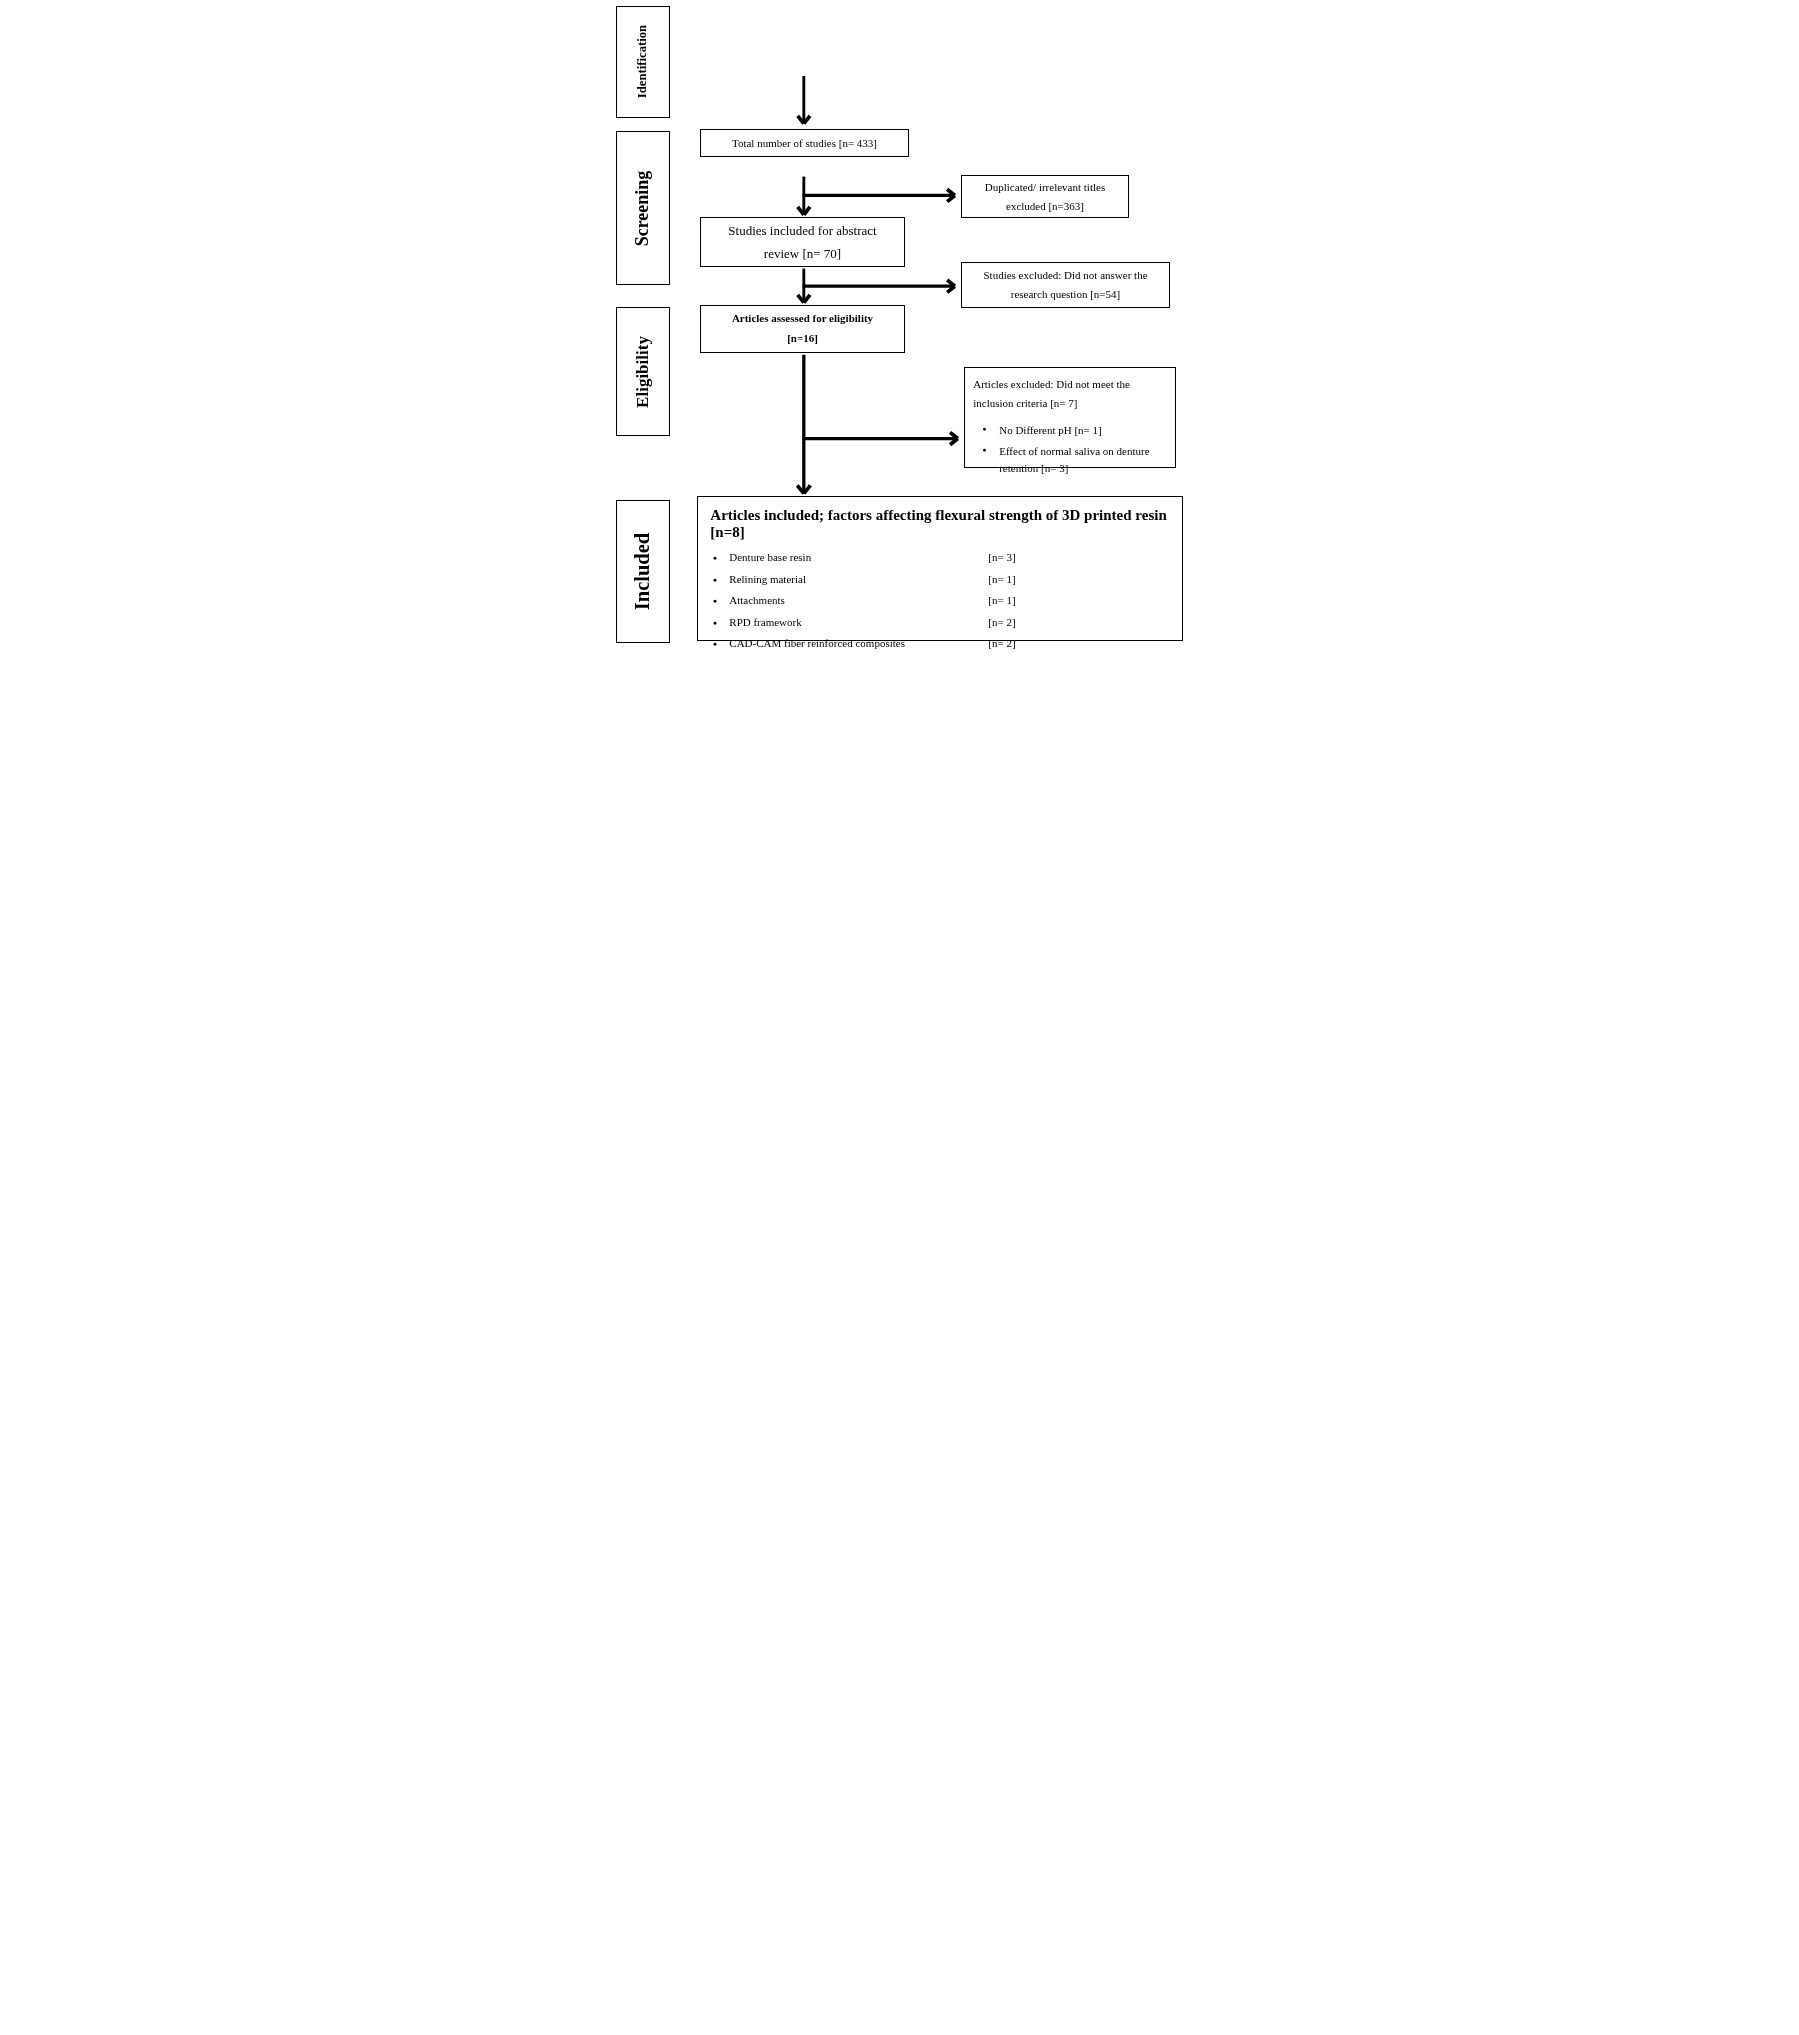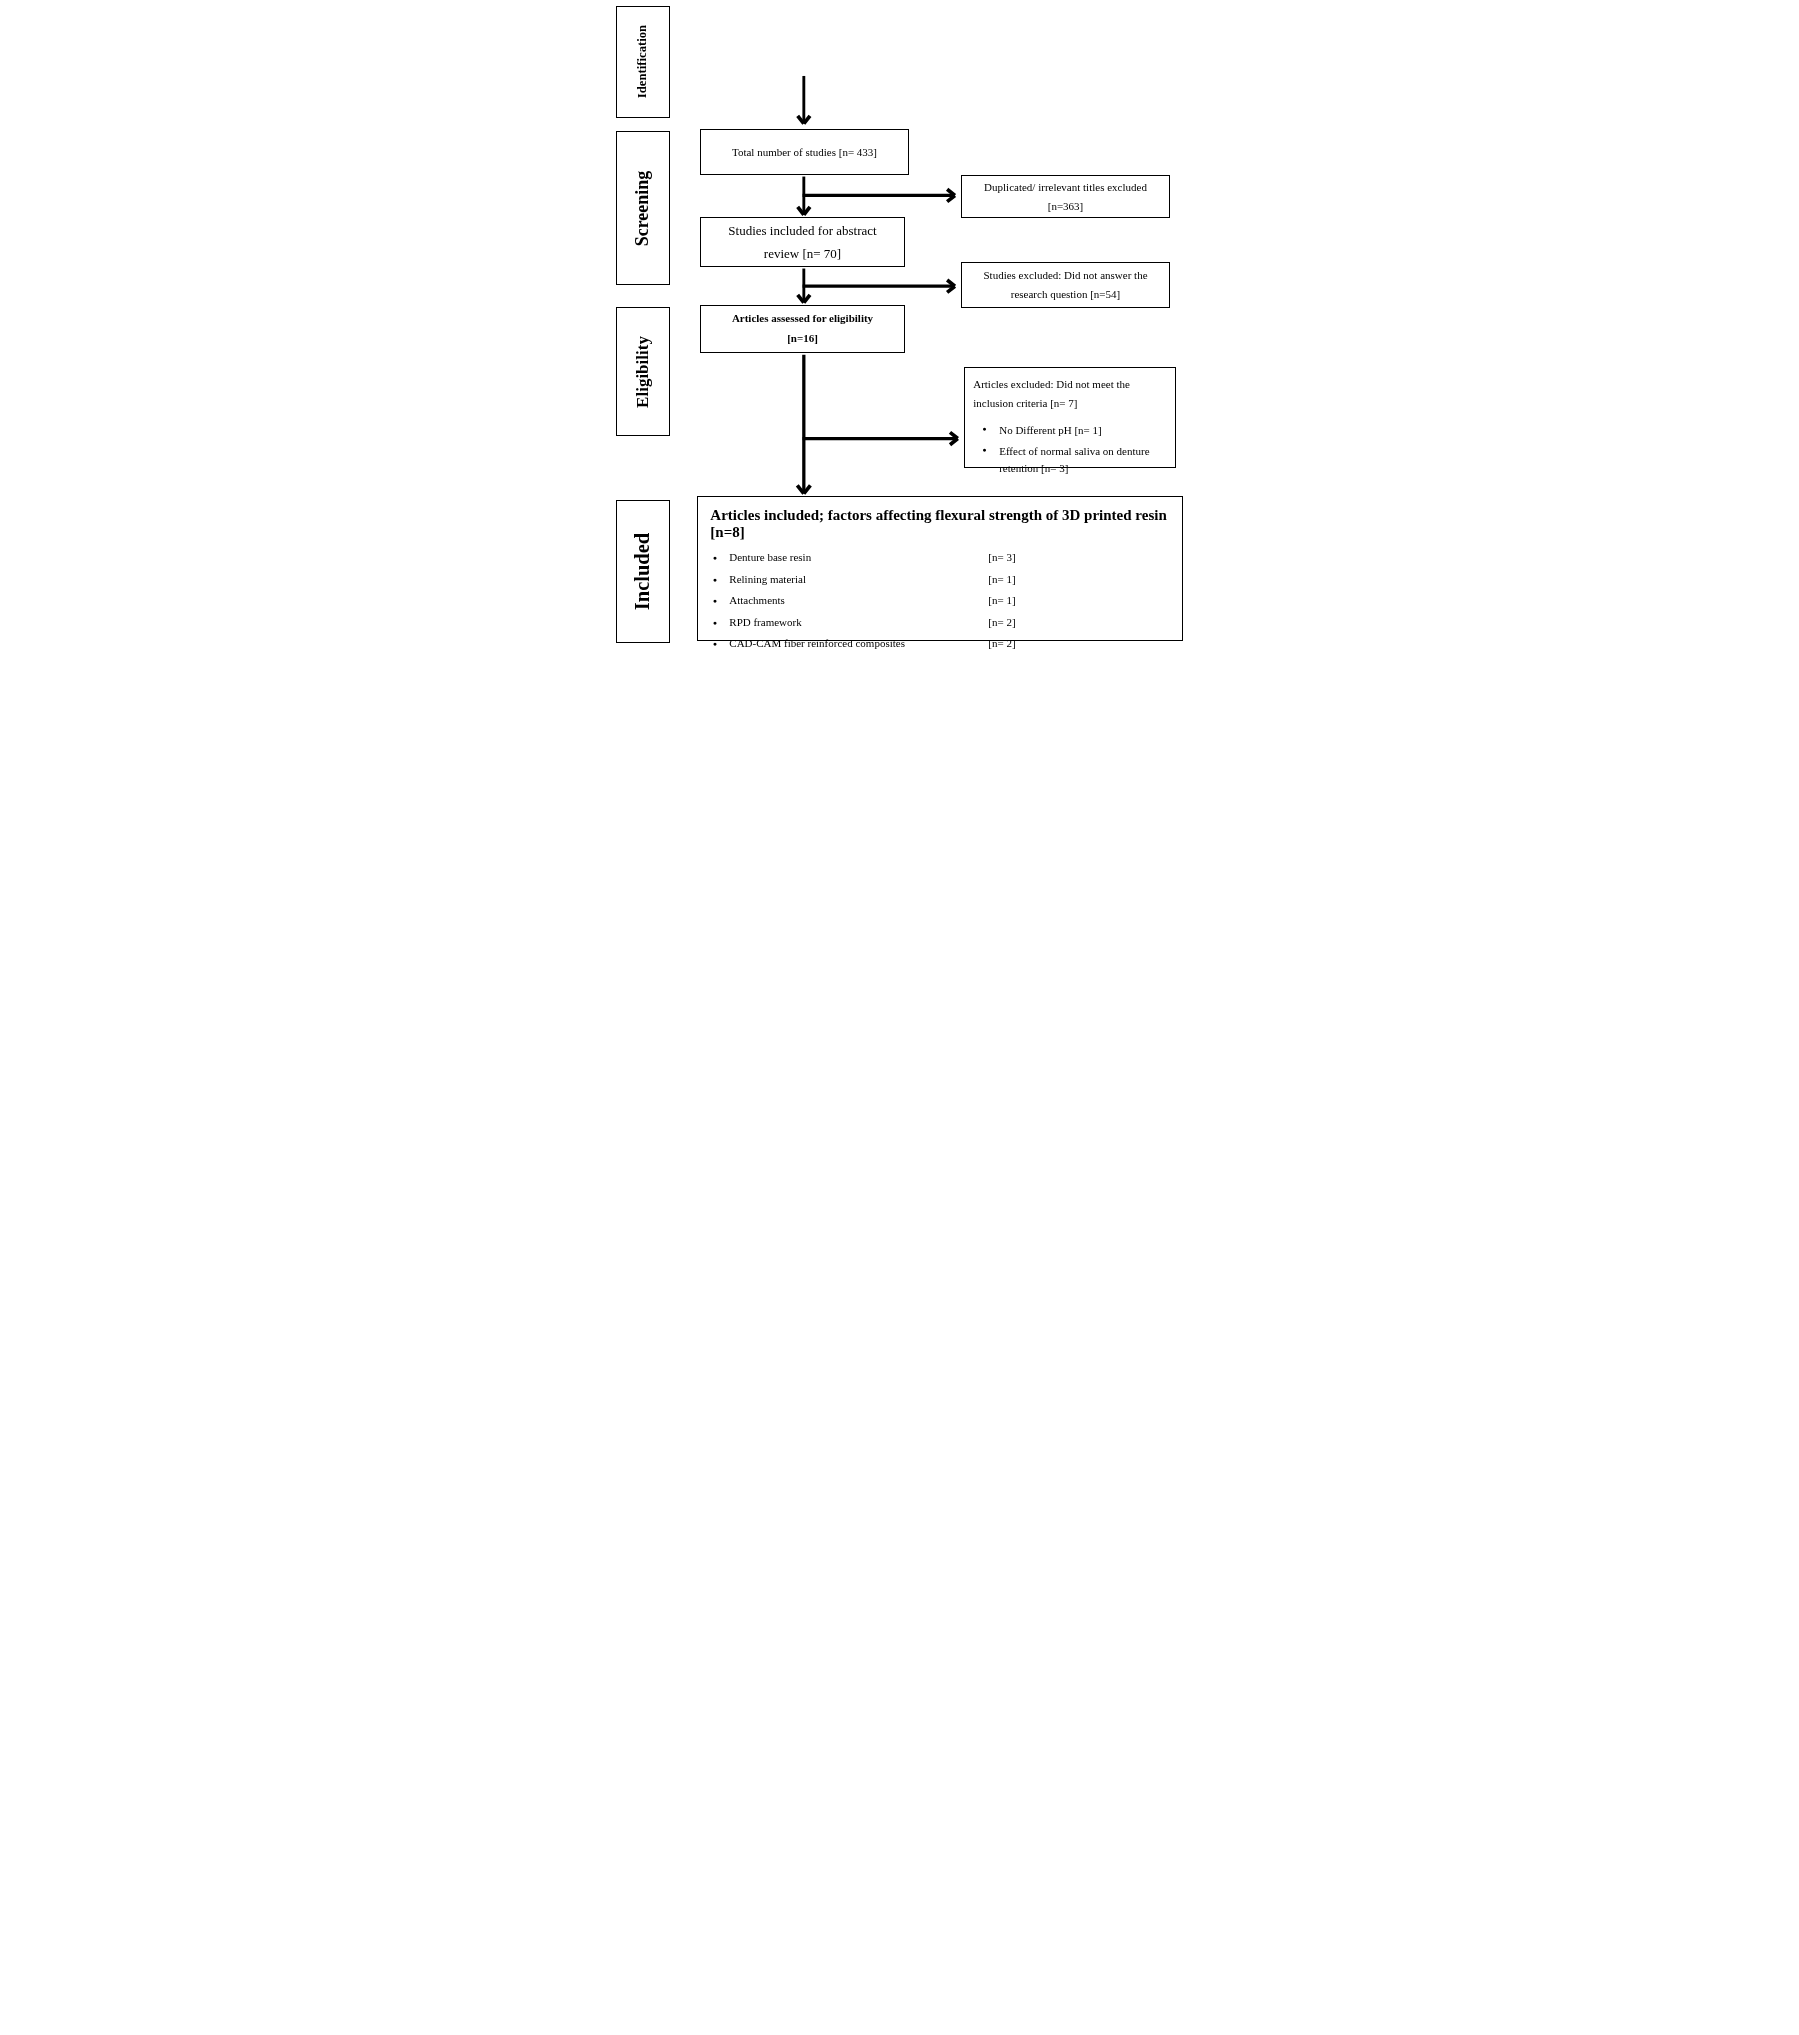--- a/index.html
+++ b/index.html
@@ -16,27 +16,27 @@
          box-sizing:border-box;display:flex;align-items:center;justify-content:center;}
   .stage .rot{transform:rotate(-90deg);white-space:nowrap;font-weight:bold;}
   .stage-0{top:5.8px;height:112px;}   .stage-0 .rot{font-size:12.7px;}
   .stage-1{top:131px;height:154px;}  .stage-1 .rot{font-size:18px;}
   .stage-2{top:307px;height:129px;}  .stage-2 .rot{font-size:17px;}
   .stage-3{top:500px;height:143px;} .stage-3 .rot{font-size:20.5px;}
 
   
   .box-identification{left:85px;top:8.6px;width:479px;height:61px;border-width:1.6px;}
   .box-identification .inner{font-weight:bold;font-size:12px;padding:0 10px;}
-  .box-total{left:88px;top:129px;width:209px;height:46px;}
+  .box-total{left:88px;top:129px;width:209px;height:28px;}
   .box-total .inner{font-size:11px;padding:0 7.4px;}
   .box-abstract{left:88px;top:217px;width:205px;height:50px;}
   .box-abstract .inner{font-size:13px;line-height:1.8;padding:0 14px;}
   .box-eligible{left:88px;top:305px;width:205px;height:48px;}
   .box-eligible .inner{font-size:11px;line-height:1.8;padding:0 16.4px;font-weight:bold;}
-  .box-dup{left:349px;top:175px;width:209px;height:43px;}
+  .box-dup{left:349px;top:175px;width:168px;height:43px;}
   .box-dup .inner{font-size:11px;line-height:1.7;padding:0 12.3px;}
   .box-excl2{left:349px;top:262px;width:209px;height:46px;}
   .box-excl2 .inner{font-size:11px;line-height:1.75;padding:0 6.6px;}
 
   .box-excl3{left:352px;top:367px;width:212px;height:101px;position:absolute;background:#fff;
              border:1.2px solid #000;box-sizing:border-box;padding:6.6px 5.8px 0 8.2px;}
   .box-excl3 .heading{font-size:11px;line-height:1.75;text-align:left;}
   .box-excl3 ul{list-style:none;margin:9px 0 0 0;padding:0;}
   .box-excl3 li{position:relative;font-size:11px;line-height:1.55;text-align:left;
                 padding-left:26px;margin-bottom:4.1px;}

